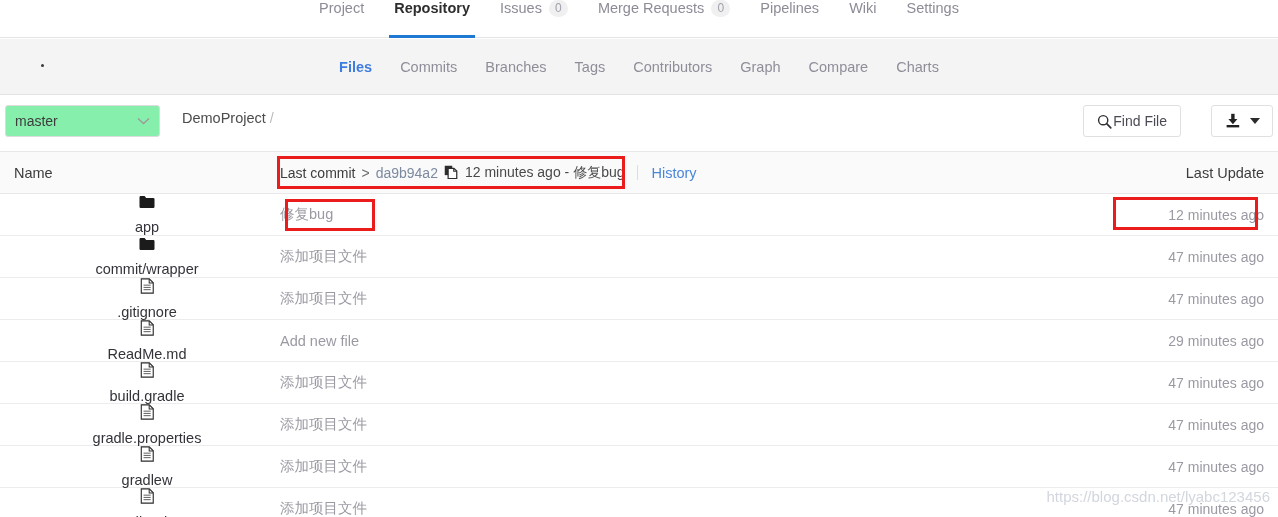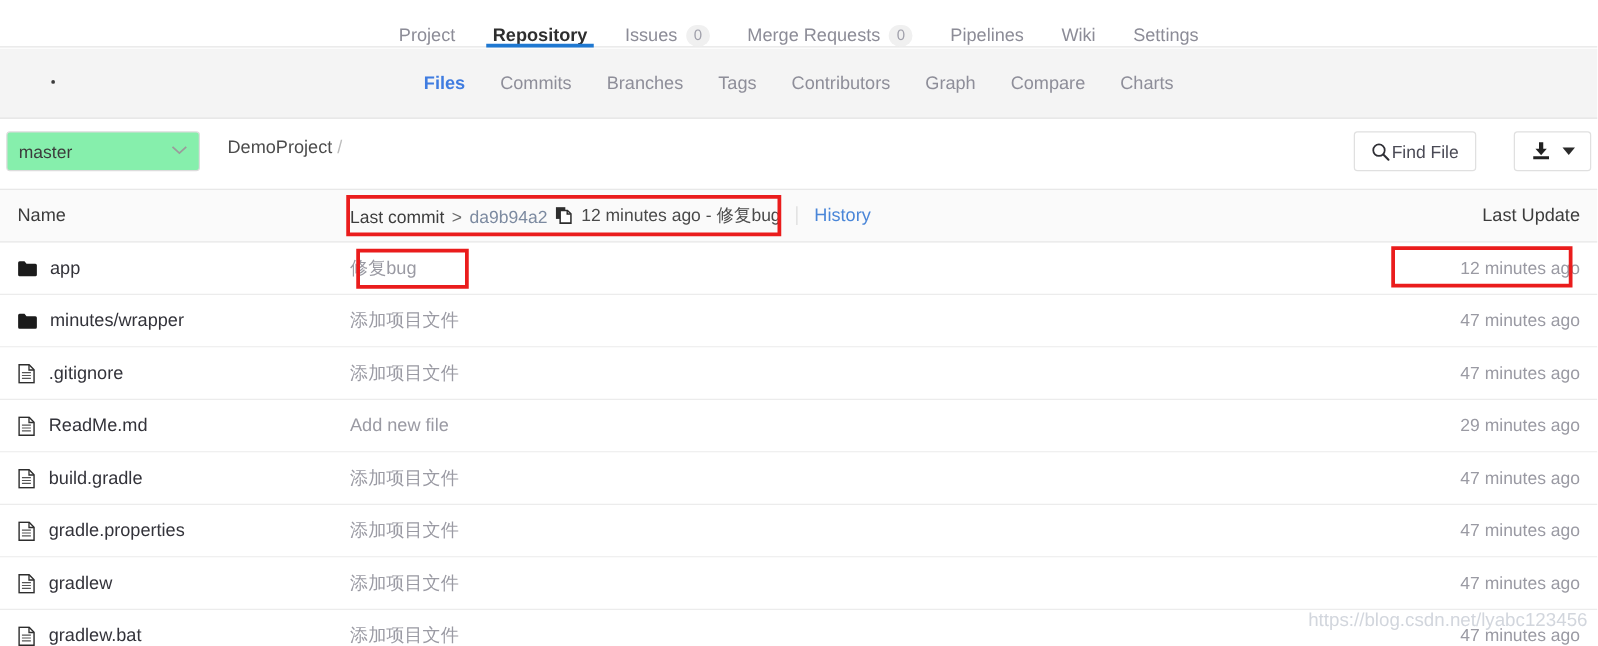--- a/index.html
+++ b/index.html
@@ -31,21 +31,21 @@
   }
   .topnav-inner {
     display: flex;
     align-items: center;
     height: 37px;
     gap: 0px;
   }
   .topnav-item {
     position: relative;
     display: flex;
-    align-items: flex-end;
+    align-items: flex-start;
     gap: 7px;
     padding: 0 15px;
     height: 37px;
     font-size: 14.5px;
     color: #8c8c97;
     white-space: nowrap;
     cursor: pointer;
   }
   .topnav-item.active { color: #2e2e2e; font-weight: bold; }
   .topnav-item.active::after {
@@ -234,20 +234,21 @@
     align-items: center;
     background: #fff;
   }
   .fname {
     display: flex;
     align-items: center;
     gap: 10px;
     font-size: 14.5px;
     color: #33333a;
     cursor: pointer;
+    flex-direction: column;
   }
   .fmsg {
     font-size: 14.5px;
     color: #9a9aa3;
     cursor: pointer;
   }
   .fdate {
     font-size: 14px;
     color: #9a9aa3;
   }
@@ -400,21 +401,21 @@
           <div class="col-date"><span class="fdate">12 minutes ago</span></div>
         </div>
         <div class="trow">
           <div class="col-name">
             <span class="fname">
               <span>
                 <svg width="16" height="14" viewBox="0 0 16 14" style="display:block">
                   <path d="M0.5 2.2 A1.2 1.2 0 0 1 1.7 1 L5.6 1 L7.2 2.9 L14.3 2.9 A1.2 1.2 0 0 1 15.5 4.1 L15.5 11.8 A1.2 1.2 0 0 1 14.3 13 L1.7 13 A1.2 1.2 0 0 1 0.5 11.8 Z" fill="#1b1b1b"></path>
                 </svg>
               </span>
-              <span>minutes/wrapper</span>
+              <span>commit/wrapper</span>
             </span>
           </div>
           <div class="col-msg"><span class="fmsg">添加项目文件</span></div>
           <div class="col-date"><span class="fdate">47 minutes ago</span></div>
         </div>
         <div class="trow">
           <div class="col-name">
             <span class="fname">
               <span>
                 <svg width="15" height="16" viewBox="0 0 15 17" style="display:block">

